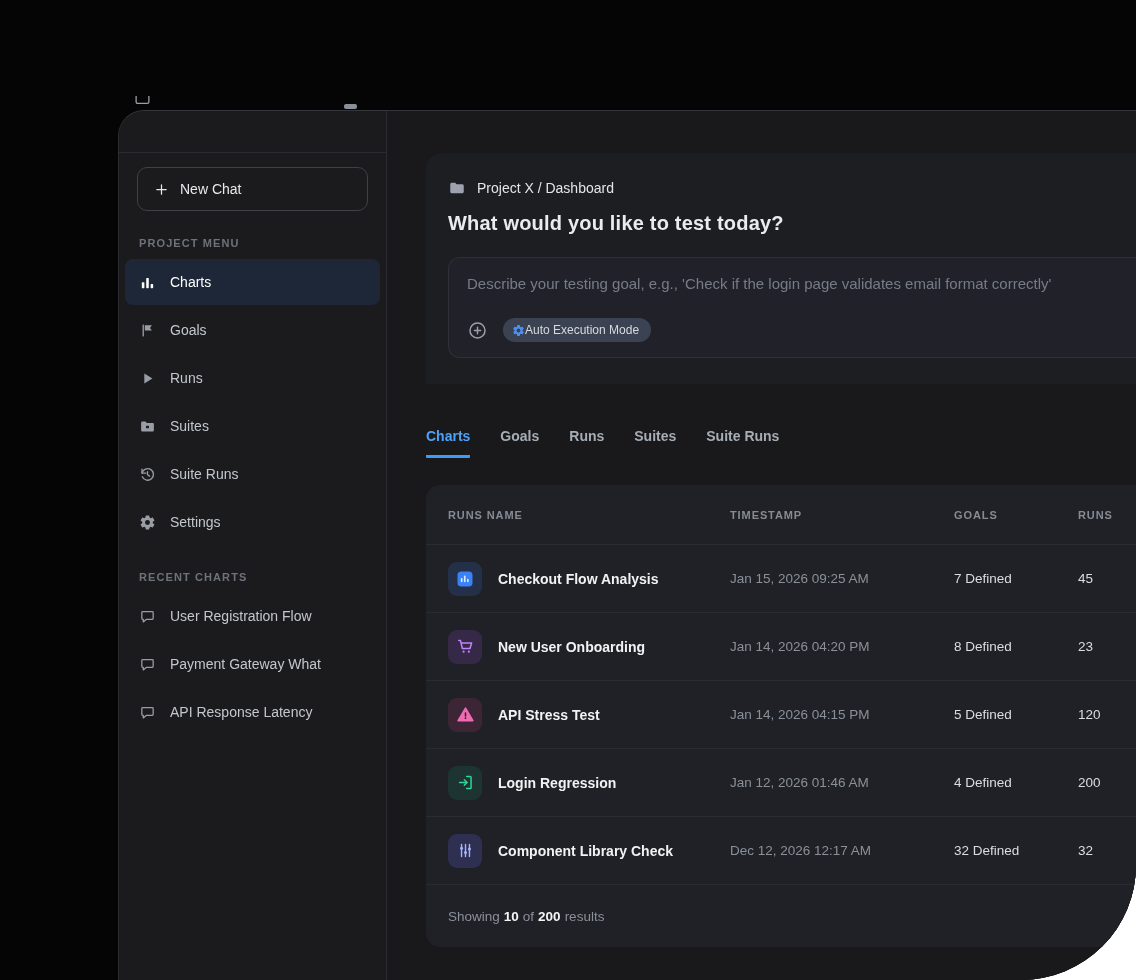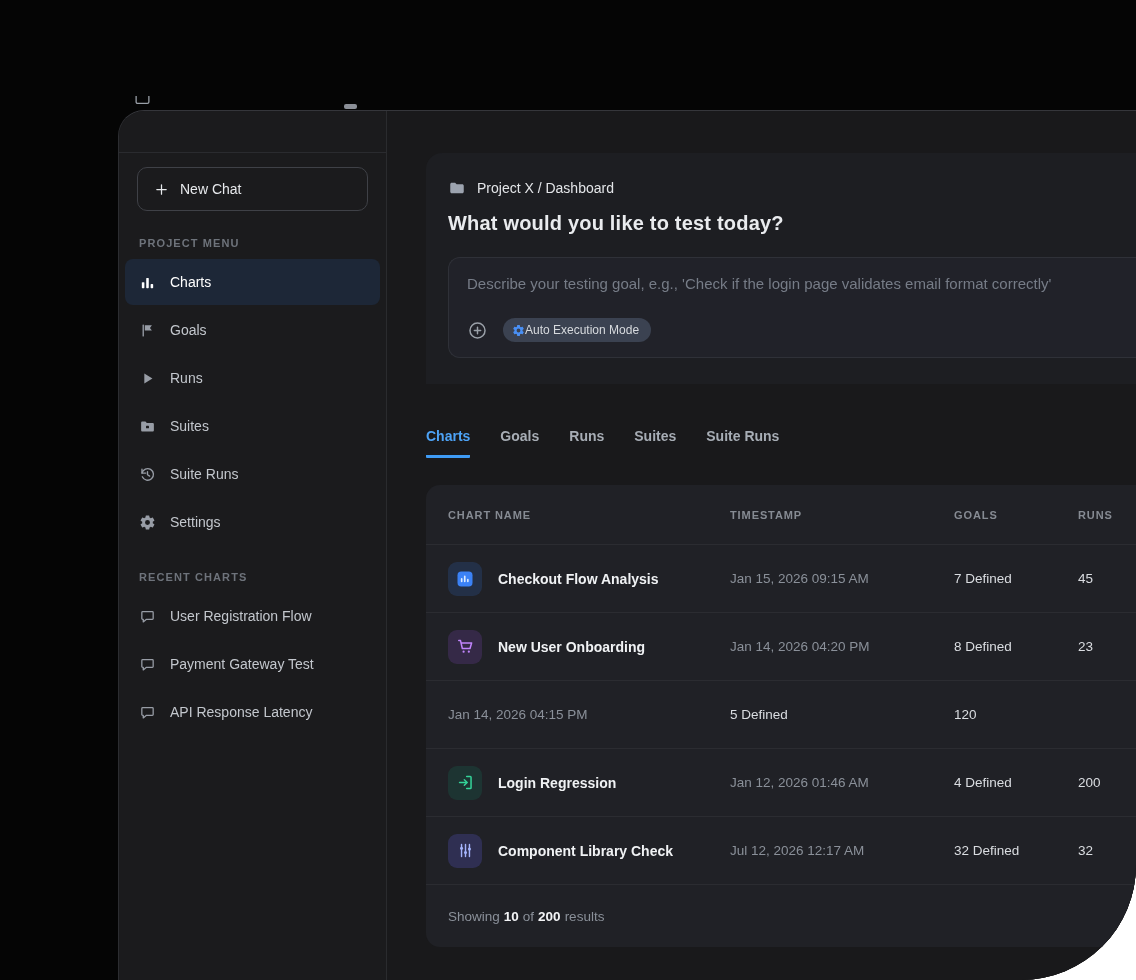--- a/index.html
+++ b/index.html
@@ -166,21 +166,21 @@
         <div class="sb-item">
           <svg width="17" height="17" viewBox="0 0 24 24" fill="none" stroke="currentColor" stroke-width="1.8" stroke-linejoin="round">
             <path d="M5.2 5h13.6c.7 0 1.2.5 1.2 1.2v8.6c0 .7-.5 1.2-1.2 1.2h-8.3L6 19.6V16h-.8c-.7 0-1.2-.5-1.2-1.2V6.2C4 5.5 4.5 5 5.2 5z"></path>
           </svg>
           <span>User Registration Flow</span>
         </div>
         <div class="sb-item">
           <svg width="17" height="17" viewBox="0 0 24 24" fill="none" stroke="currentColor" stroke-width="1.8" stroke-linejoin="round">
             <path d="M5.2 5h13.6c.7 0 1.2.5 1.2 1.2v8.6c0 .7-.5 1.2-1.2 1.2h-8.3L6 19.6V16h-.8c-.7 0-1.2-.5-1.2-1.2V6.2C4 5.5 4.5 5 5.2 5z"></path>
           </svg>
-          <span>Payment Gateway Test</span>
+          <span>Payment Gateway What</span>
         </div>
         <div class="sb-item">
           <svg width="17" height="17" viewBox="0 0 24 24" fill="none" stroke="currentColor" stroke-width="1.8" stroke-linejoin="round">
             <path d="M5.2 5h13.6c.7 0 1.2.5 1.2 1.2v8.6c0 .7-.5 1.2-1.2 1.2h-8.3L6 19.6V16h-.8c-.7 0-1.2-.5-1.2-1.2V6.2C4 5.5 4.5 5 5.2 5z"></path>
           </svg>
           <span>API Response Latency</span>
         </div>
       </nav>
     </aside>
 
@@ -217,37 +217,37 @@
       <div class="tabs">
         <div class="tab active">Charts</div>
         <div class="tab">Goals</div>
         <div class="tab">Runs</div>
         <div class="tab">Suites</div>
         <div class="tab">Suite Runs</div>
       </div>
 
       <section class="table">
         <div class="t-grid t-head">
-          <span>CHART NAME</span>
+          <span>RUNS NAME</span>
           <span>TIMESTAMP</span>
           <span>GOALS</span>
           <span>RUNS</span>
         </div>
 
         <div class="t-grid t-row">
           <div class="cell-name">
             <span class="row-icon ic-blue">
               <svg width="20" height="20" viewBox="0 0 24 24">
                 <rect x="3" y="3" width="18" height="18" rx="4.5" fill="#3b82f6"></rect>
                 <path d="M8 15v-3.2M11.7 15V8.8M15.4 15v-2.2" stroke="#dbeafe" stroke-width="2" stroke-linecap="round"></path>
               </svg>
             </span>
             <span class="name-text">Checkout Flow Analysis</span>
           </div>
-          <div class="ts-text">Jan 15, 2026 09:15 AM</div>
+          <div class="ts-text">Jan 15, 2026 09:25 AM</div>
           <div class="val-text">7 Defined</div>
           <div class="val-text">45</div>
         </div>
 
         <div class="t-grid t-row">
           <div class="cell-name">
             <span class="row-icon ic-purple">
               <svg width="19" height="19" viewBox="0 0 24 24" fill="none" stroke="currentColor" stroke-width="1.9" stroke-linecap="round" stroke-linejoin="round">
                 <path d="M3.5 4.5h2.2l2.3 10h9.7l2-7H7"></path>
                 <circle cx="9.6" cy="18.6" r="1.4" fill="currentColor" stroke="none"></circle>
@@ -255,20 +255,30 @@
               </svg>
             </span>
             <span class="name-text">New User Onboarding</span>
           </div>
           <div class="ts-text">Jan 14, 2026 04:20 PM</div>
           <div class="val-text">8 Defined</div>
           <div class="val-text">23</div>
         </div>
 
         <div class="t-grid t-row">
+          <div class="cell-name">
+            <span class="row-icon ic-pink">
+              <svg width="19" height="19" viewBox="0 0 24 24">
+                <path d="M12 4 21.3 19.8H2.7z" fill="currentColor" stroke="currentColor" stroke-width="2" stroke-linejoin="round"></path>
+                <path d="M12 10.2v3.6" stroke="#35202d" stroke-width="2" stroke-linecap="round"></path>
+                <circle cx="12" cy="16.6" r="1.1" fill="#35202d"></circle>
+              </svg>
+            </span>
+            <span class="name-text">API Stress Test</span>
+          </div>
           <div class="ts-text">Jan 14, 2026 04:15 PM</div>
           <div class="val-text">5 Defined</div>
           <div class="val-text">120</div>
         </div>
 
         <div class="t-grid t-row">
           <div class="cell-name">
             <span class="row-icon ic-green">
               <svg width="19" height="19" viewBox="0 0 24 24" fill="none" stroke="currentColor" stroke-width="1.9" stroke-linecap="round" stroke-linejoin="round">
                 <path d="M13.5 4.5H18a1 1 0 0 1 1 1v13a1 1 0 0 1-1 1h-4.5"></path>
@@ -288,21 +298,21 @@
             <span class="row-icon ic-indigo">
               <svg width="19" height="19" viewBox="0 0 24 24" fill="none" stroke="currentColor" stroke-width="1.8" stroke-linecap="round">
                 <path d="M7 4.5v15M12 4.5v15M17 4.5v15"></path>
                 <circle cx="7" cy="9.2" r="1.9" fill="currentColor" stroke="none"></circle>
                 <circle cx="12" cy="14.4" r="1.9" fill="currentColor" stroke="none"></circle>
                 <circle cx="17" cy="10" r="1.9" fill="currentColor" stroke="none"></circle>
               </svg>
             </span>
             <span class="name-text">Component Library Check</span>
           </div>
-          <div class="ts-text">Jul 12, 2026 12:17 AM</div>
+          <div class="ts-text">Dec 12, 2026 12:17 AM</div>
           <div class="val-text">32 Defined</div>
           <div class="val-text">32</div>
         </div>
 
         <div class="t-foot">
           <span>Showing</span>
             <b>10</b>
             <span>of</span>
             <b>200</b>
             <span>results</span>

